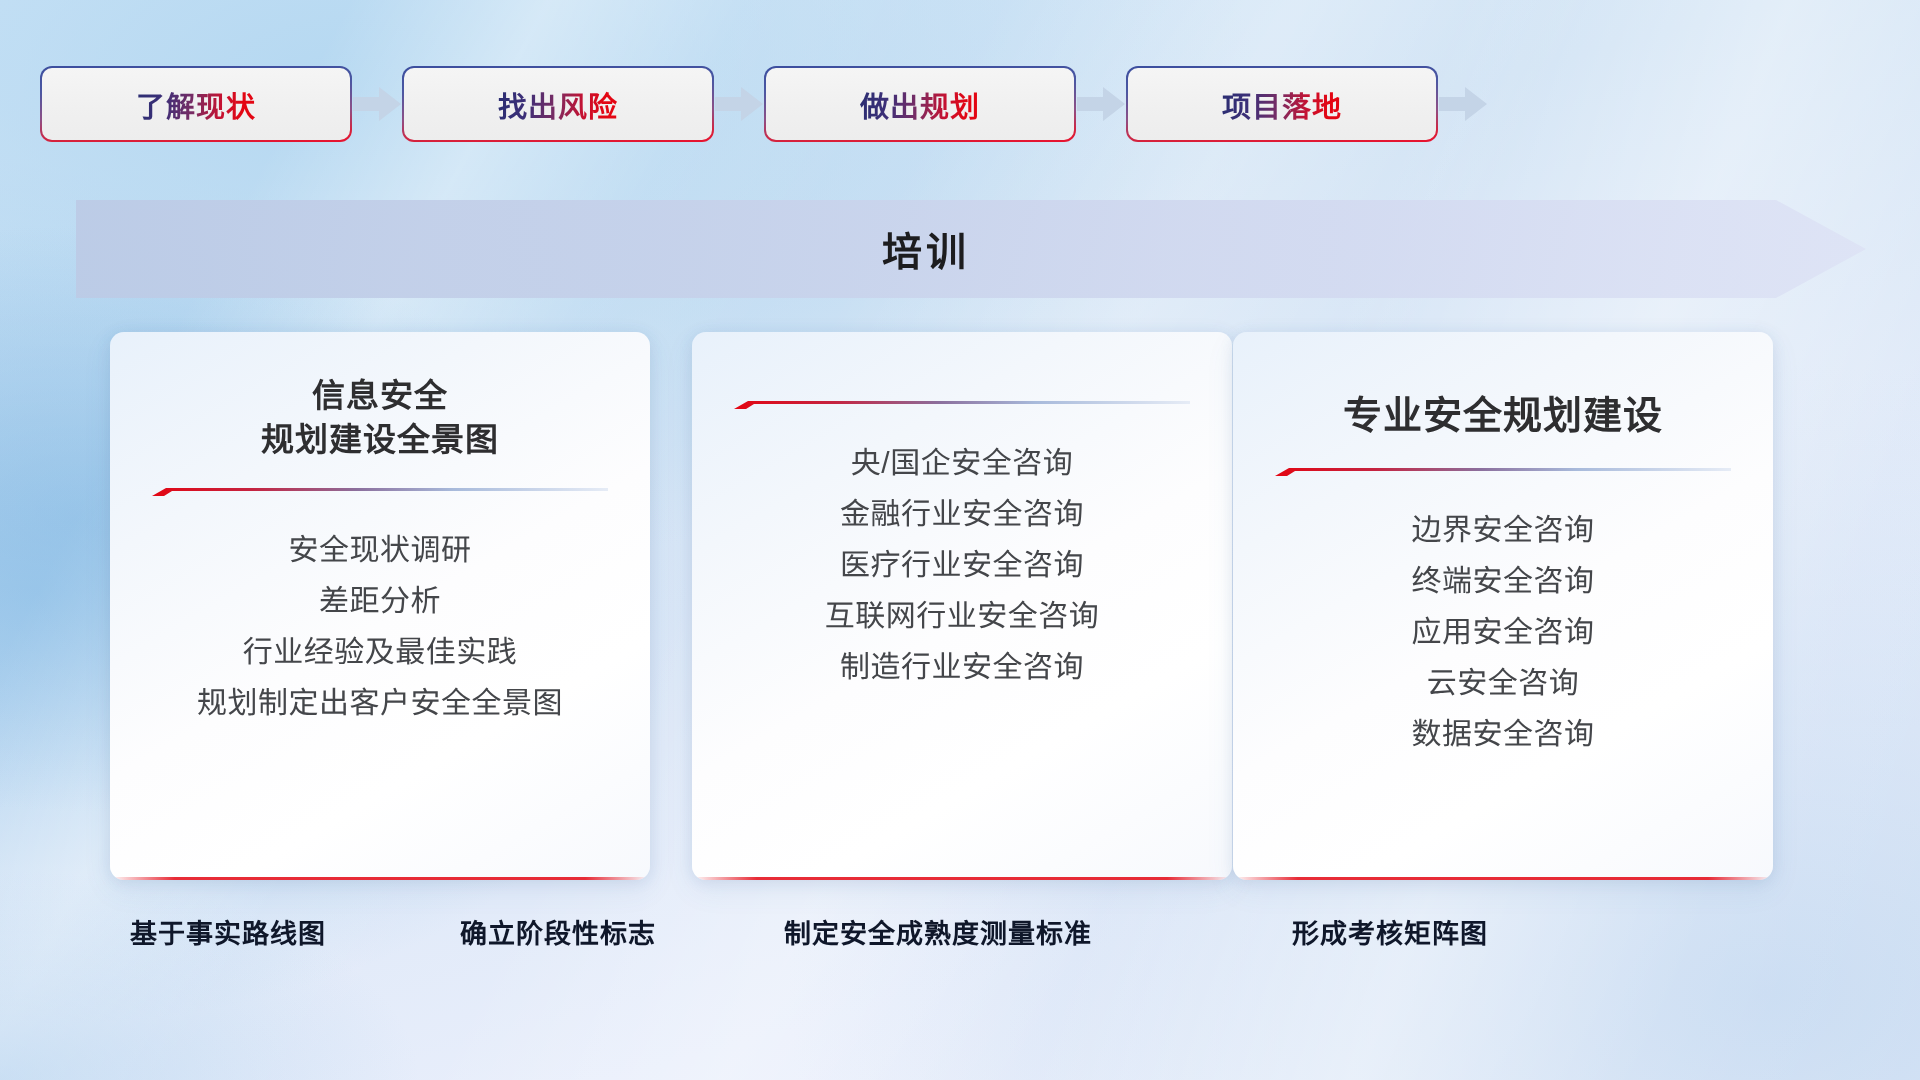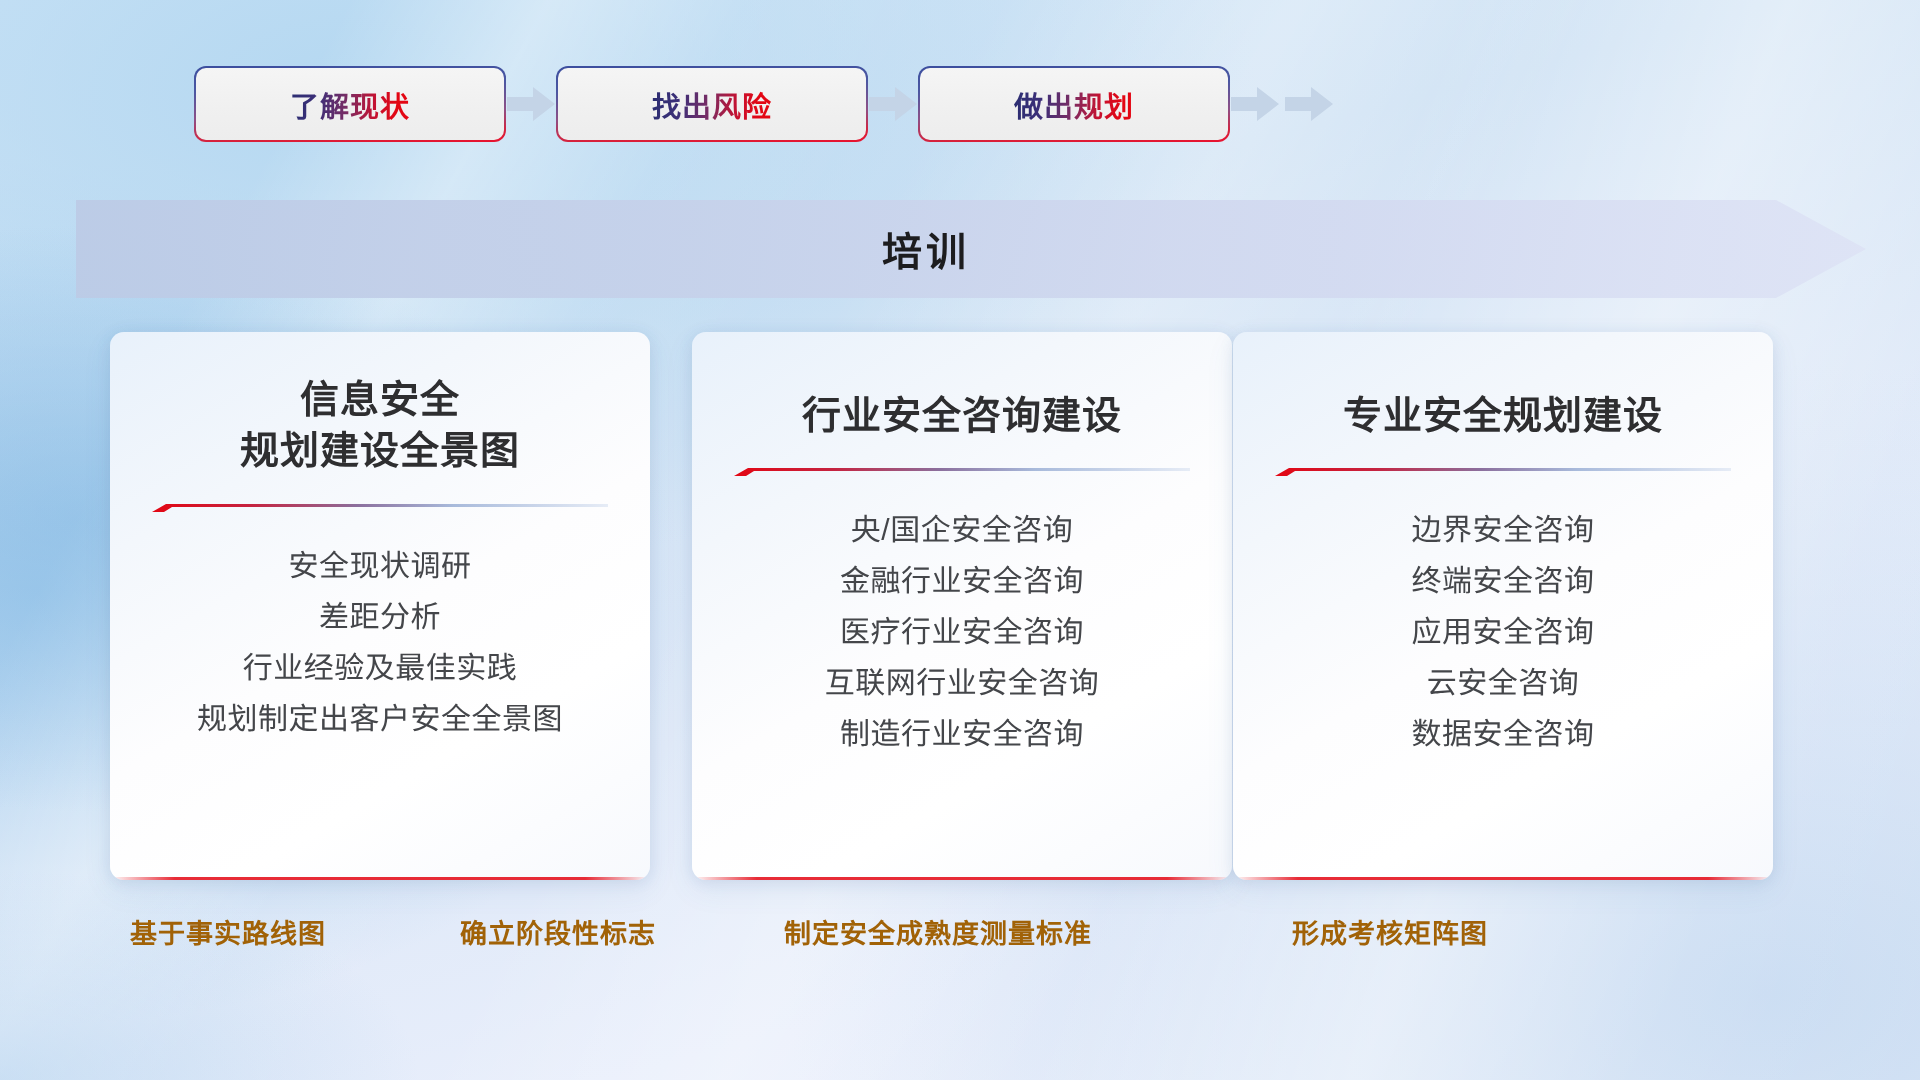--- a/index.html
+++ b/index.html
@@ -122,42 +122,42 @@
   }
   .card-1{ left:110px;  width:540px; }
   .card-2{ left:692px;  width:540px; }
   .card-3{ left:1233px; width:540px; }
 
   .card-title{
     font-size:40px; font-weight:700; color:#2e2e30;
     line-height:1.32; text-align:center; letter-spacing:1px;
     white-space:pre-line;
   }
-  .card-1 .card-title{ font-size:39px;text-align:center; }
+  .card-1 .card-title{ font-size:33px;text-align:center; }
   .card-2 .card-title, .card-3 .card-title{ font-size:39px; padding-top:16px; }
 
   .divider{
     width:456px; height:10px; margin:26px 0 28px 0;
     position:relative;
   }
   .divider svg{ display:block; }
 
   .card-list{ list-style:none; text-align:center; width:100%; }
   .card-list li{
     font-size:30px; color:#44464a; line-height:1.0;
     padding:10px 0 11px 0; letter-spacing:0.5px;
   }
 
   
   #bottom{
     position:absolute; left:0; top:912px; width:1920px; height:44px;
   }
   .bottom-label{
     position:absolute; top:0;
-    font-size:27px; font-weight:700; color:#a16207;
+    font-size:27px; font-weight:700; color:#0f172a;
     letter-spacing:1px; white-space:nowrap;
   }
   .bl-0{ left:130px;  }
   .bl-1{ left:460px;  }
   .bl-2{ left:784px;  }
   .bl-3{ left:1292px; }
 </style>
 </head>
 <body>
 
@@ -188,20 +188,23 @@
   <div class="step-box">
     <span class="step-label">做出规划</span>
   </div>
 
   <div class="step-arrow">
     <svg width="52" height="40" viewBox="0 0 52 40" aria-hidden="true">
       <path d="M2 13 H28 V3 L50 20 L28 37 V27 H2 Z" fill="#c4d4e7"></path>
     </svg>
   </div>
 
+  <div class="step-box">
+    <span class="step-label">项目落地</span>
+  </div>
 
   <div class="step-arrow">
     <svg width="52" height="40" viewBox="0 0 52 40" aria-hidden="true">
       <path d="M2 13 H28 V3 L50 20 L28 37 V27 H2 Z" fill="#c4d4e7"></path>
     </svg>
   </div>
 
 
 </div>
 
@@ -243,21 +246,20 @@
     </div>
     <ul class="card-list">
       <li>安全现状调研</li>
       <li>差距分析</li>
       <li>行业经验及最佳实践</li>
       <li>规划制定出客户安全全景图</li>
     </ul>
   </div>
 
   <div class="card card-2">
-    <div class="card-title">行业安全咨询建设</div>
     <div class="divider">
       <svg width="456" height="10" viewBox="0 0 456 10" aria-hidden="true">
         <defs>
           <linearGradient id="dv2" x1="0" y1="0" x2="1" y2="0">
             <stop offset="0%" stop-color="#e30613"></stop>
             <stop offset="22%" stop-color="#c52340"></stop>
             <stop offset="45%" stop-color="#8b6f9d"></stop>
             <stop offset="66%" stop-color="#a8badb"></stop>
             <stop offset="100%" stop-color="#e6ecf6"></stop>
           </linearGradient>

